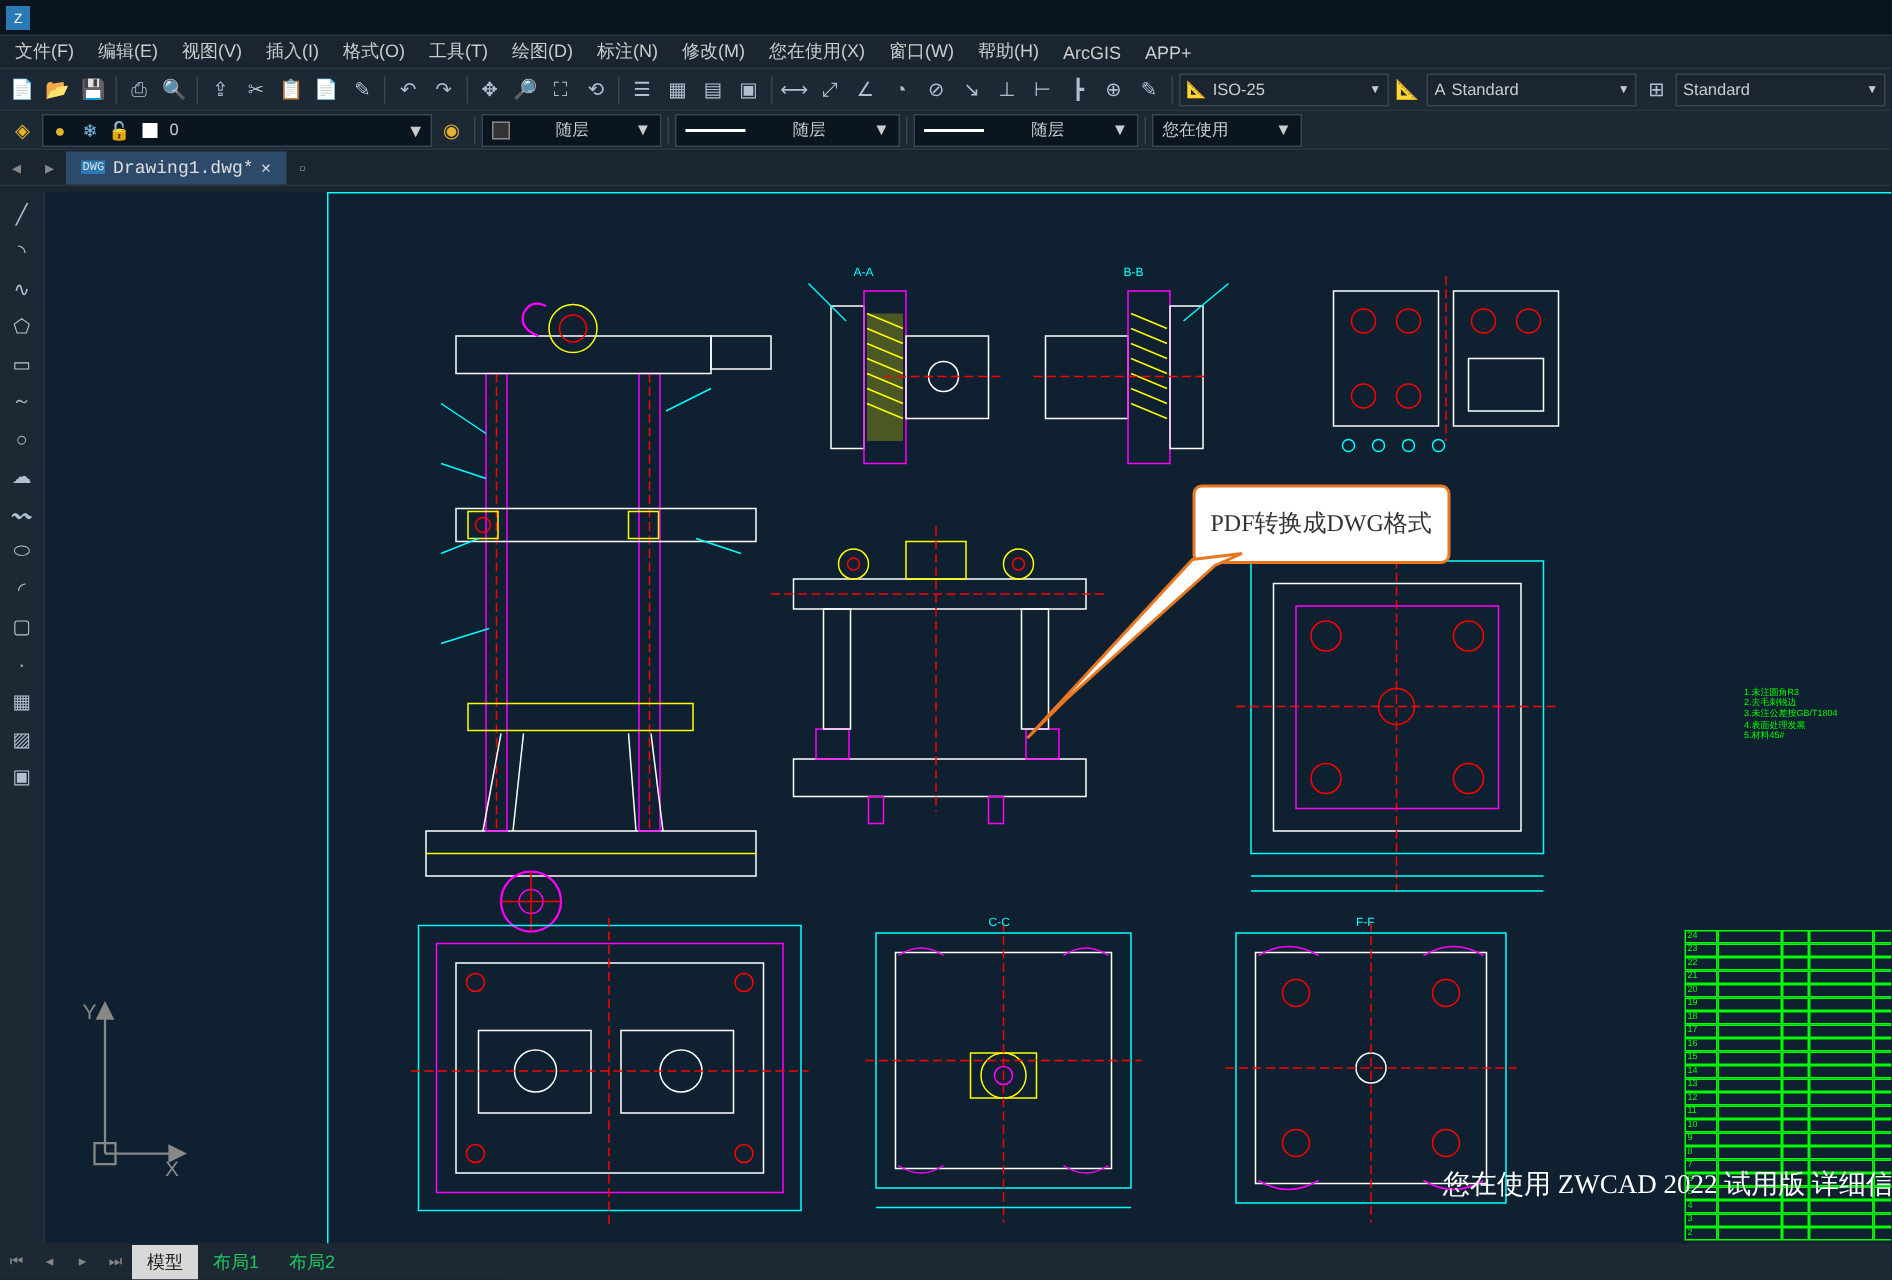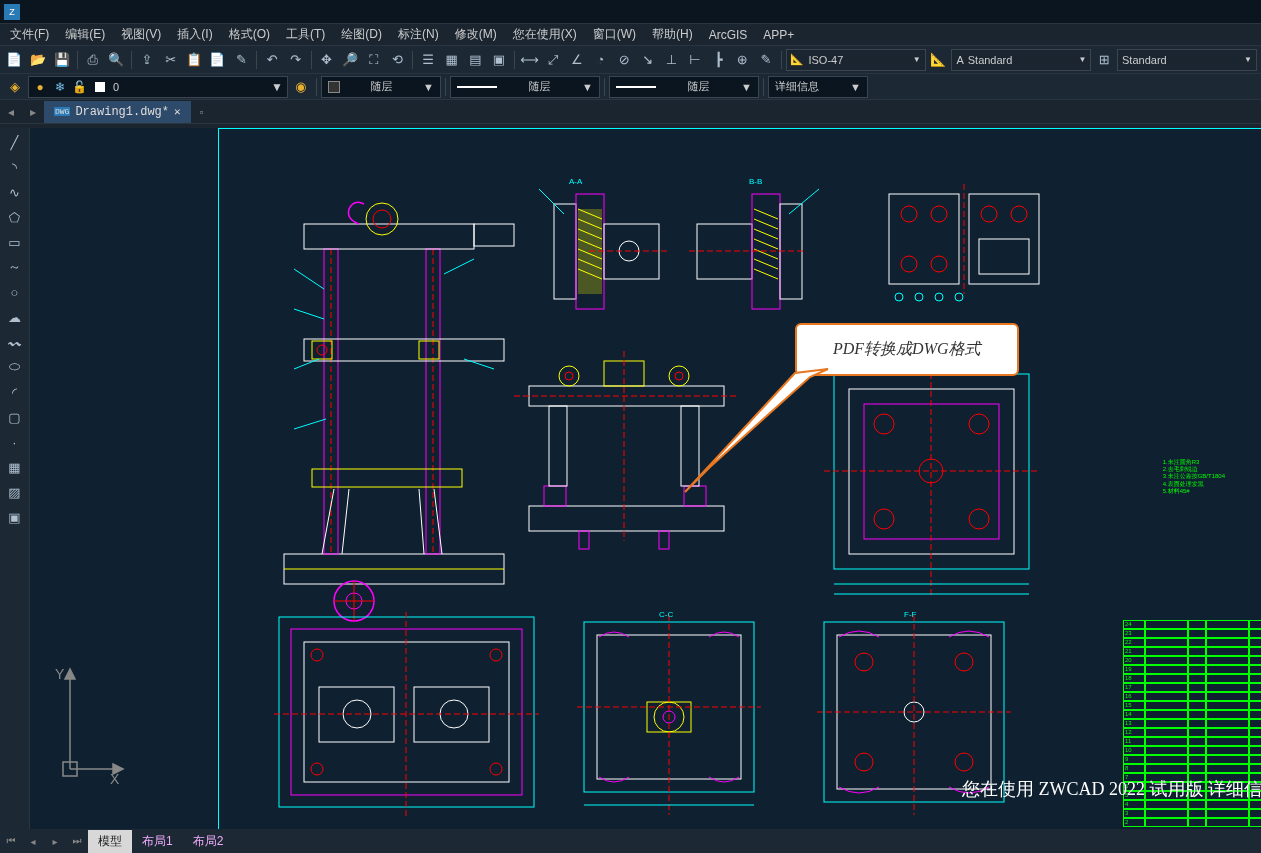--- a/index.html
+++ b/index.html
@@ -29,24 +29,24 @@
 .lefttb { width:30px; background:#1c2834; display:flex; flex-direction:column; align-items:center; padding-top:2px; gap:1px; border-right:1px solid #2a3540; }
 .lefttb .tbtn { width:24px; height:24px; }
 .canvas-wrap { flex:1; position:relative; background:#0f2030; overflow:hidden; }
 .drawing-frame { position:absolute; top:0; left:188px; width:1088px; height:710px; border:1px solid #00ffff; }
 .tblock { position:absolute; right:2px; bottom:2px; width:180px; height:215px; }
 .tblock .trow { height:9px; display:flex; font-size:6px; color:#0f0; }
 .tblock .tcell { border:0.5px solid #0f0; flex:1; padding:0 1px; overflow:hidden; }
 .notes { position:absolute; right:80px; top:330px; font-size:6px; color:#0f0; line-height:1.2; }
 .wm { position:absolute; right:25px; bottom:35px; font-size:18px; color:#fff; text-align:right; font-family:"Microsoft YaHei"; line-height:1.4; }
 .callout { position:absolute; top:195px; left:765px; z-index:5; }
-.callout .bubble { background:#fff; border:2px solid #e87722; border-radius:6px; padding:14px 36px; font-size:16px; color:#333; font-family:"Microsoft YaHei";font-style:italic; }
+.callout .bubble { background:#fff; border:2px solid #e87722; border-radius:6px; padding:14px 10px; font-size:16px; color:#333; font-family:"Microsoft YaHei"; }
 .ucs { position:absolute; left:5px; bottom:35px; width:90px; height:140px; }
 .bottomtabs { position:absolute; bottom:0; left:0; right:0; height:24px; background:#1c2834; display:flex; align-items:center; font-size:12px; }
-.layouttab { padding:3px 10px; cursor:pointer; color:#f0abfc; }
+.layouttab { padding:3px 10px; cursor:pointer; color:#22c55e; }
 .layouttab.active { background:#d8d8d8; color:#222; }
 svg.dwgpart { position:absolute; }
 </style>
 </head>
 <body>
 
 <div class="titlebar">
   <div class="logo">Z</div>
 </div>
 
@@ -101,21 +101,21 @@
   <div class="tbtn">⊘</div>
   <div class="tbtn">↘</div>
   <div class="tbtn">⊥</div>
   <div class="tbtn">⊢</div>
   <div class="tbtn">┣</div>
   <div class="tbtn">⊕</div>
   <div class="tbtn">✎</div>
   <div class="tsep"></div>
   <div class="tdropdown wide">
     <span>📐</span>
-      <span>ISO-47</span>
+      <span>ISO-25</span>
       <span class="arrow">▼</span>
   </div>
   <div class="tbtn">📐</div>
   <div class="tdropdown wide">
     <span>A</span>
       <span>Standard</span>
       <span class="arrow">▼</span>
   </div>
   <div class="tbtn">⊞</div>
   <div class="tdropdown wide">
@@ -150,21 +150,21 @@
       <span class="arrow">▼</span>
   </div>
   <div class="tsep"></div>
   <div class="propdd">
     <span class="samp"></span>
       <span>随层</span>
       <span class="arrow">▼</span>
   </div>
   <div class="tsep"></div>
   <div class="propdd" style="min-width:100px">
-    <span>详细信息</span>
+    <span>您在使用</span>
       <span class="arrow">▼</span>
   </div>
 </div>
 
 <div class="tabstrip">
   <div class="tabbtn">◂</div>
   <div class="tabbtn">▸</div>
   <div class="filetab">
     <span style="font-size:8px;background:#2a7ab5;padding:0 1px">DWG</span>
     <span>Drawing1.dwg*</span>

